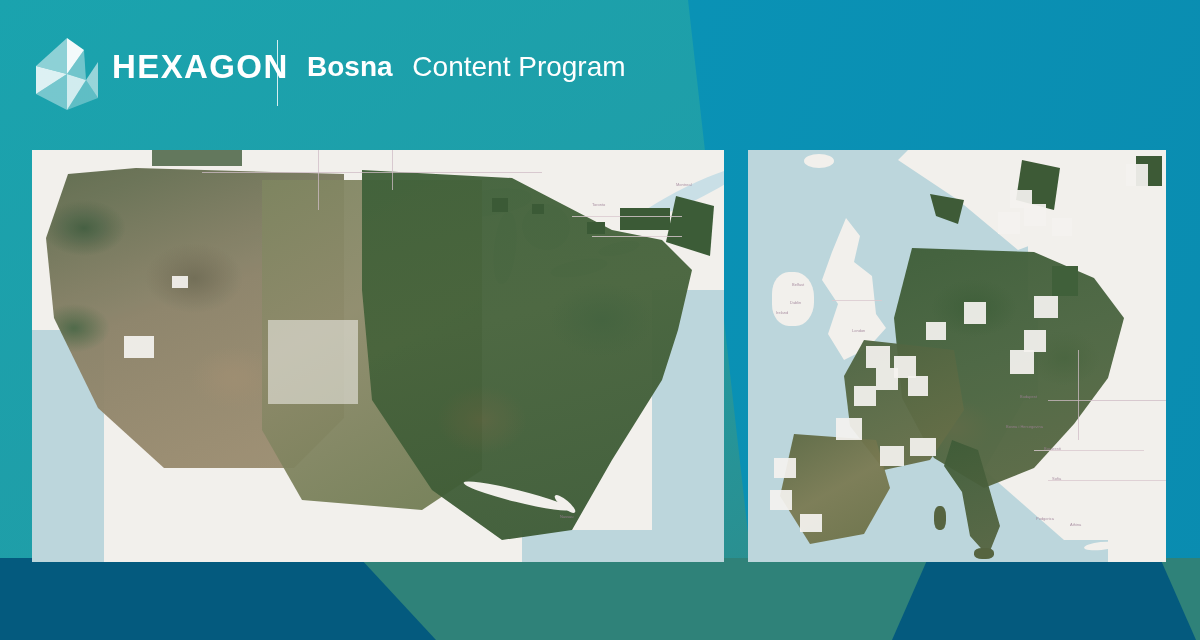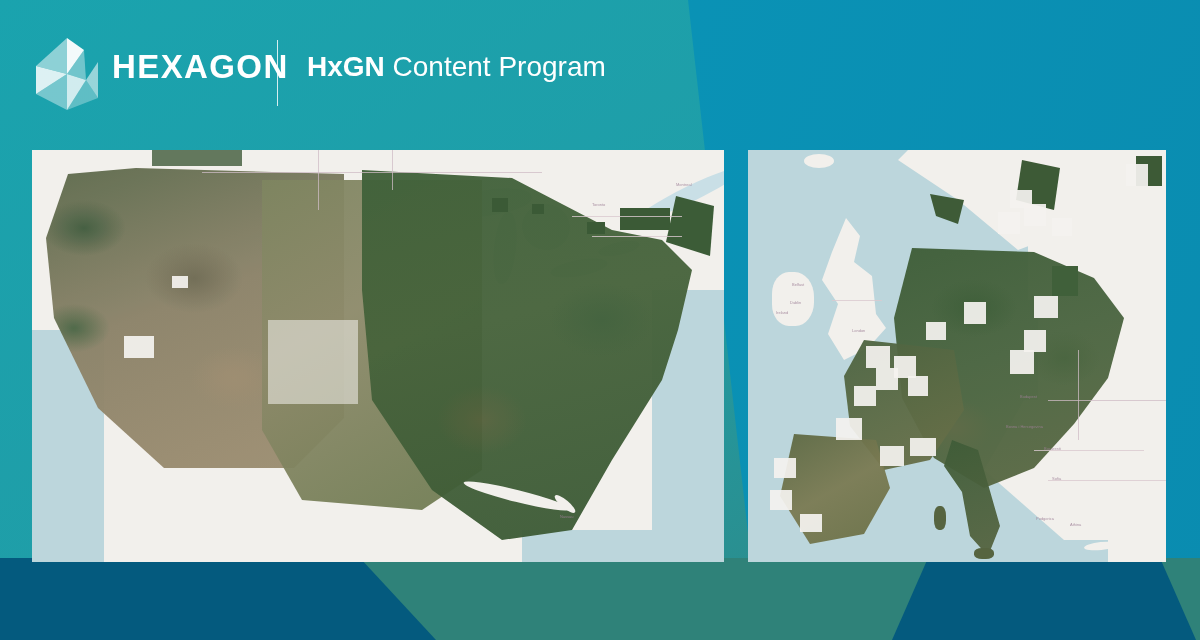--- a/index.html
+++ b/index.html
@@ -58,21 +58,21 @@
   }
   .divider{
     position:absolute;left:277px;top:40px;
     width:1px;height:66px;background:rgba(255,255,255,.82);
   }
   .tagline{
     position:absolute;left:307px;top:53px;
     font-size:28px;color:#ffffff;line-height:1;white-space:nowrap;
   }
   .tagline .strong{font-weight:bold;}
-  .tagline .light{font-weight:normal;}
+  .tagline .light{font-weight:normal;margin-left:12px;}
 
   
   .map-panel{
     position:absolute;
     overflow:hidden;
     background:#b9d4da;
   }
   .map-us{left:32px;top:150px;width:692px;height:412px;}
   .map-eu{left:748px;top:150px;width:418px;height:412px;}
 
@@ -113,21 +113,21 @@
         <polygon points="33,38 50,14 52,44" fill="#ffffff" opacity="0.38"></polygon>
         <polygon points="2,58 33,38 33,74" fill="#ffffff" opacity="0.40"></polygon>
         <polygon points="33,38 52,44 33,74" fill="#ffffff" opacity="0.80"></polygon>
         <polygon points="52,44 64,26 64,62" fill="#ffffff" opacity="0.55"></polygon>
         <polygon points="33,74 52,44 64,62" fill="#ffffff" opacity="0.30"></polygon>
       </svg>
     </div>
     <div class="brand-text">HEXAGON</div>
     <div class="divider"></div>
     <div class="tagline">
-      <span class="strong">HxGN</span><span>&nbsp;</span><span class="light">Content Program</span>
+      <span class="strong">Bosna</span><span>&nbsp;</span><span class="light">Content Program</span>
     </div>
   </div>
 
   <div class="map-panel map-us">
     <div class="basemap"></div>
 
     <div class="landmass" style="left:-20px;top:-10px;width:740px;height:120px;"></div>
     <div class="landmass" style="left:-20px;top:80px;width:640px;height:300px;clip-path:polygon(0 0,640 0,640 230,430 300,140 300,0 180);"></div>
     <div class="landmass" style="left:60px;top:300px;width:430px;height:270px;clip-path:polygon(90 0,430 0,430 270,150 270,60 170,0 70);"></div>
     <div class="landmass" style="left:520px;top:-10px;width:200px;height:150px;"></div>

